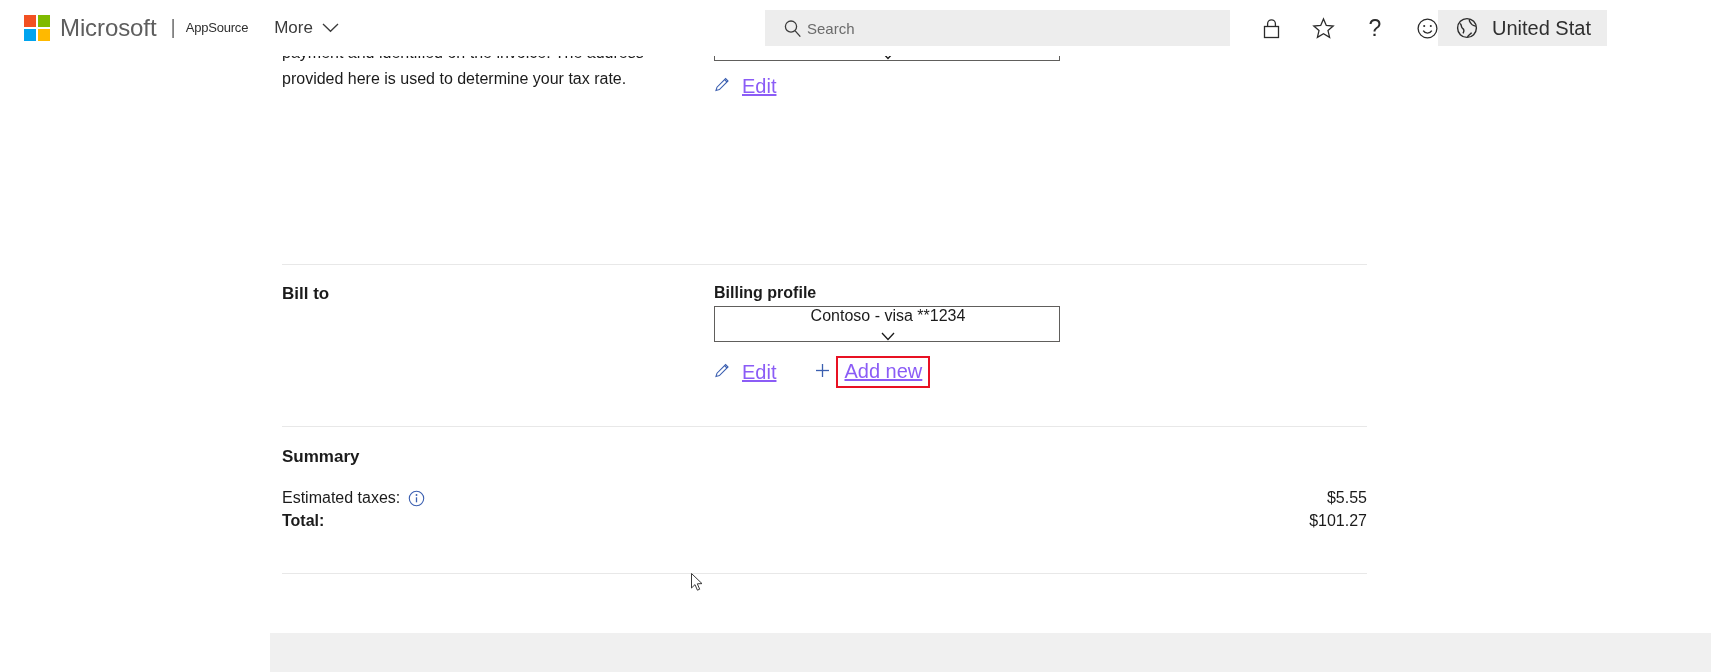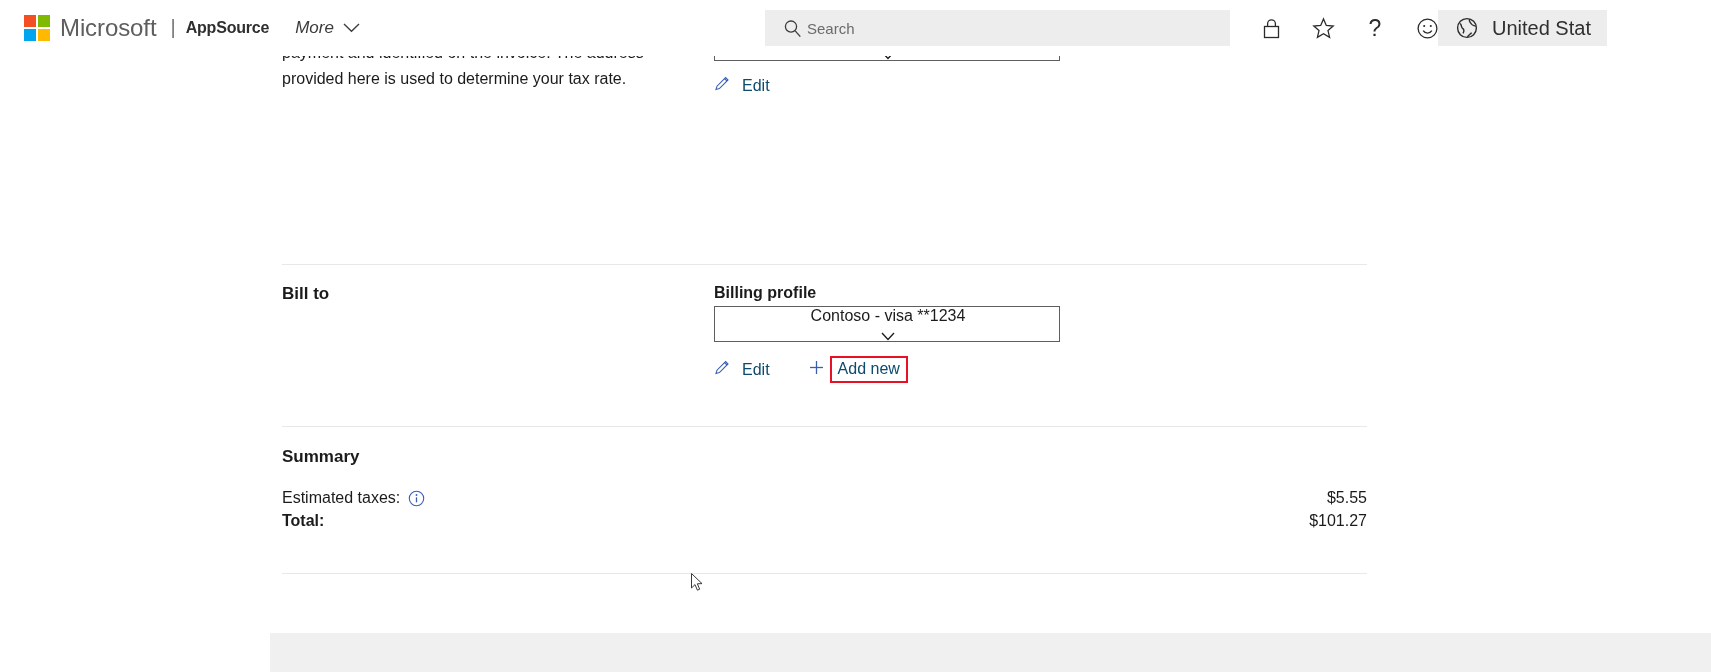--- a/index.html
+++ b/index.html
@@ -44,31 +44,30 @@
     font-weight: 400;
     letter-spacing: -0.1px;
   }
   .hdr-divider {
     color: #767676;
     font-size: 20px;
     margin: 0 10px 0 14px;
     font-weight: 300;
   }
   .appsource-word {
-    font-size: 16px;
-    font-weight: bold;
+    font-size: 13px;
+    font-weight: normal;
     color: #2f2f2f;
     letter-spacing: -0.2px;
   }
   .more-btn {
     display: flex; align-items: center;
     margin-left: 26px;
     cursor: pointer;
     height: 56px;
-    font-style: italic;
   }
   .more-label {
     font-size: 17px;
     color: #3b3b3b;
   }
   .chev {
     margin-left: 9px;
     display: inline-block;
   }
   .search-wrap {
@@ -163,22 +162,23 @@
     display: flex; align-items: center;
     margin-top: 14px;
     gap: 0;
   }
   .icon-link {
     display: flex; align-items: center;
     cursor: pointer;
     gap: 11px;
   }
   .icon-link .lnk {
-    font-size: 16px;
-    color: #0c4a6e;
+    font-size: 20px;
+    color: #8b5cf6;
+    text-decoration: underline;
   }
   .hl-box {
     border: 2px solid #e81123;
     padding: 2px 6px 3px 6px;
     margin-left: -6px;
   }
 
   
   .sec-title {
     font-size: 17px;

